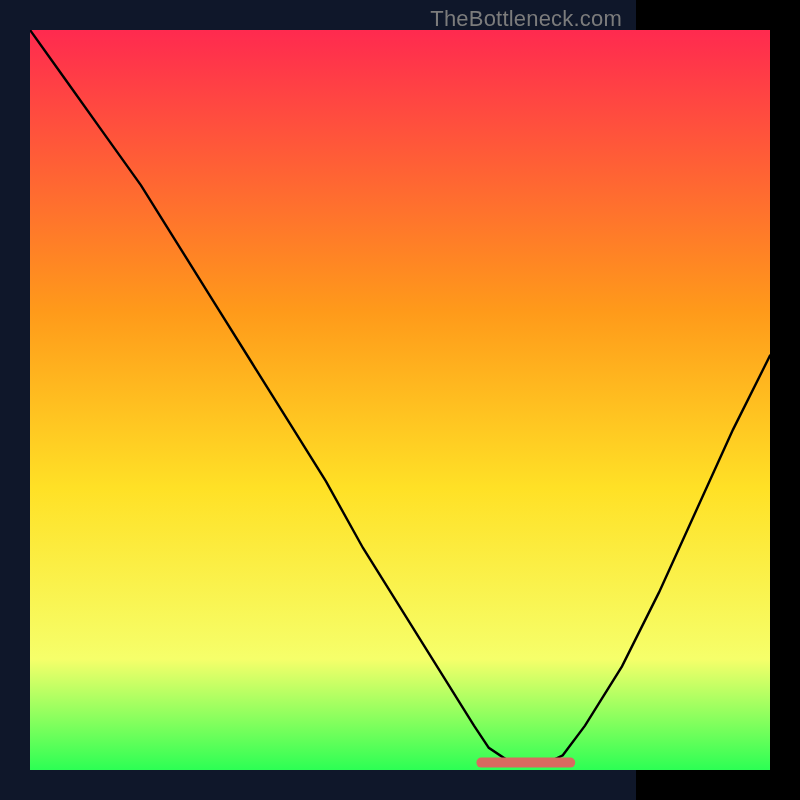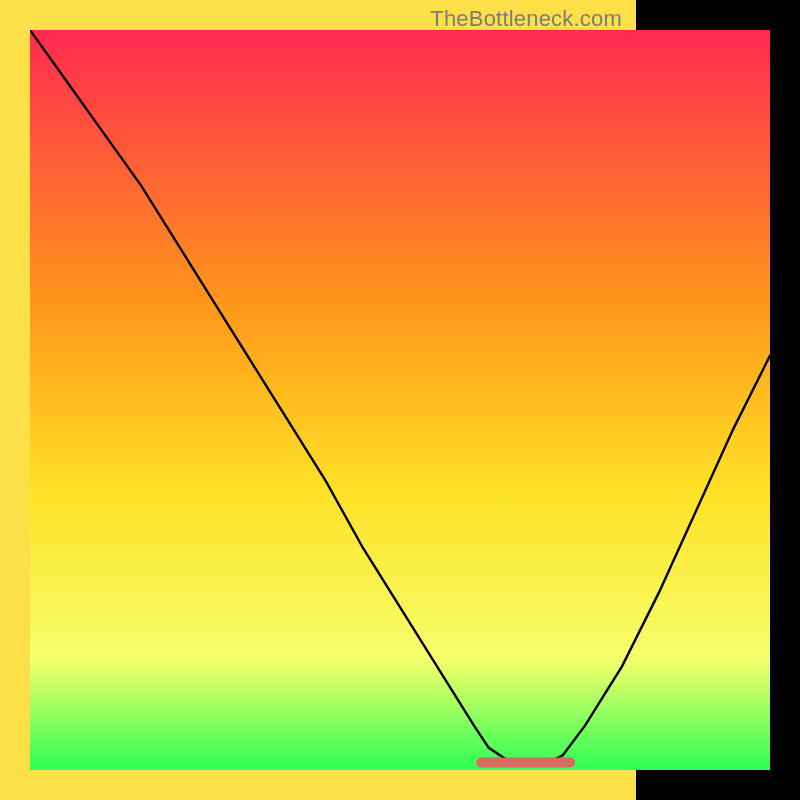--- a/index.html
+++ b/index.html
@@ -7,21 +7,21 @@
     padding: 0;
     width: 800px;
     height: 800px;
     background: #000;
     overflow: hidden;
   }
   .frame {
     position: relative;
     width: 636px;
     height: 800px;
-    background: #fde047;
+    background: #0f172a;
   }
   .plot {
     position: absolute;
     left: 30px;
     top: 30px;
     width: 740px;
     height: 740px;
   }
   .watermark {
     position: absolute;

